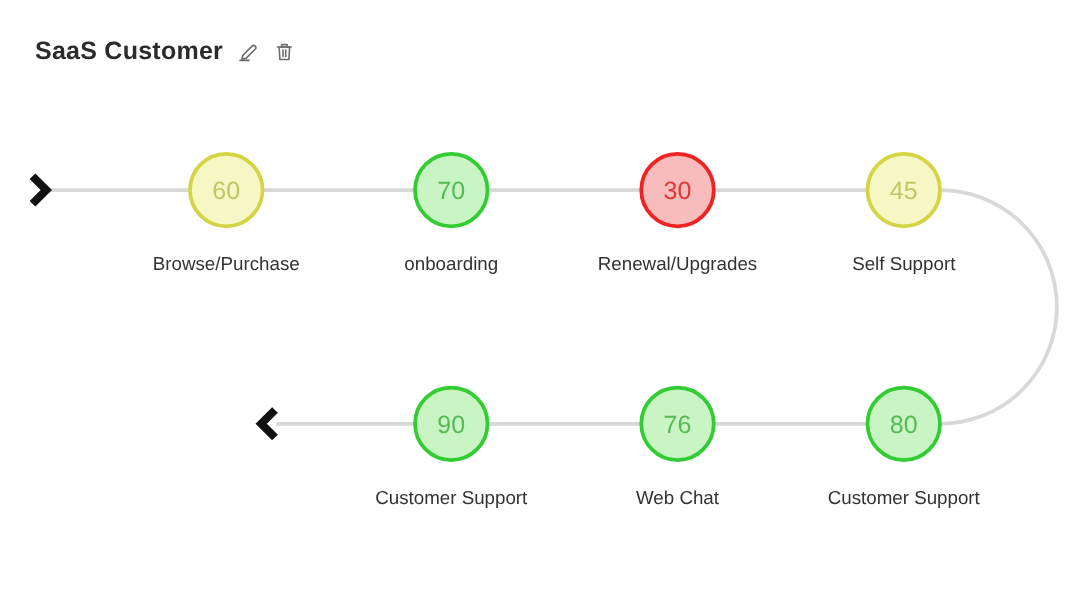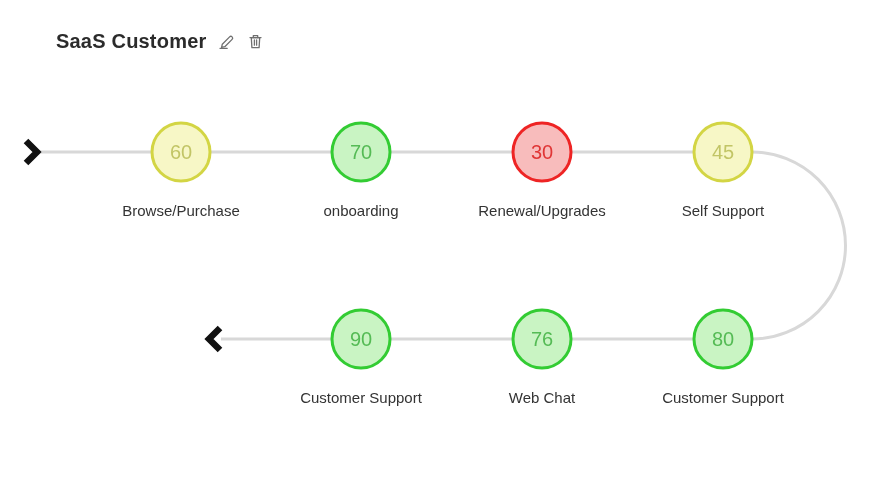--- a/index.html
+++ b/index.html
@@ -23,21 +23,20 @@
     height: 487px;
   }
   .page-header {
     position: absolute;
     left: 28px;
     top: 30px;
     display: flex;
     align-items: center;
     gap: 12px;
     z-index: 2;
-    margin-left: 28px;
   }
   .page-title {
     margin: 0;
     font-size: 20px;
     font-weight: 700;
     color: #2b2b2b;
     letter-spacing: 0.2px;
   }
   .icon-btn {
     background: none;

